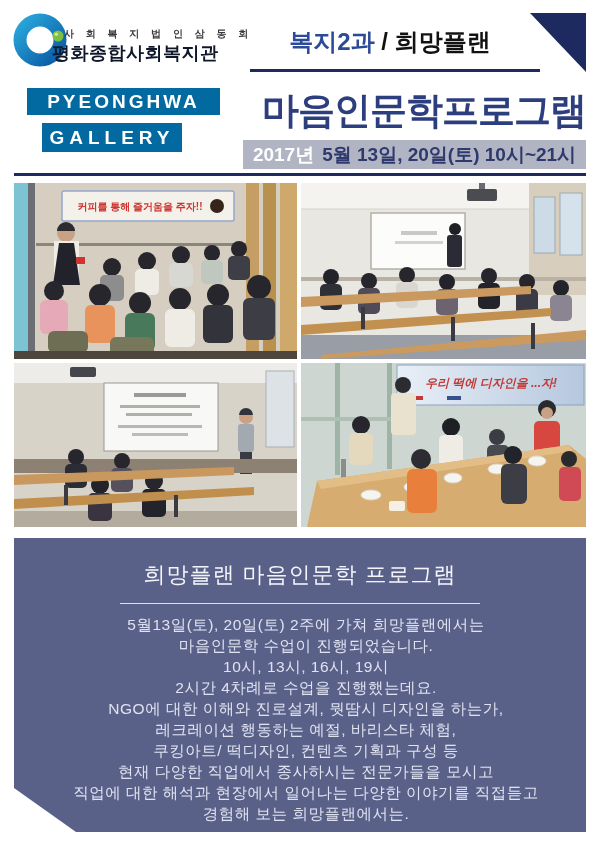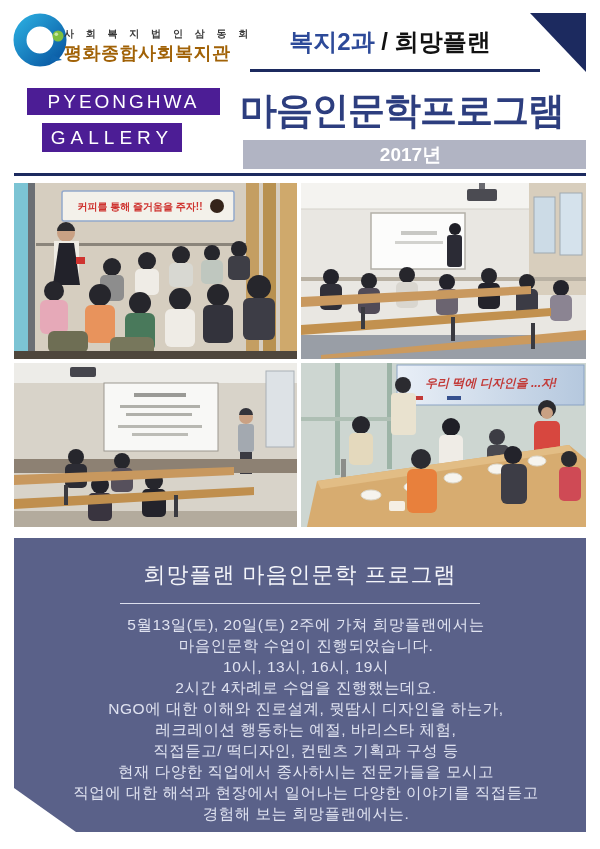--- a/index.html
+++ b/index.html
@@ -2,33 +2,33 @@
 <html><head>
 <meta charset="utf-8">
 <style>
   html,body{margin:0;padding:0;background:#ffffff;}
   body{width:600px;height:849px;font-family:"Liberation Sans", sans-serif;}
   .page{position:relative;width:600px;height:849px;background:#ffffff;overflow:hidden;}
 
   
   .logo{position:absolute;left:12px;top:10px;width:60px;height:62px;}
   .assoc{position:absolute;left:64px;top:27px;font-size:10px;letter-spacing:4.5px;color:#3a3a3a;font-weight:bold;white-space:nowrap;}
-  .orgname{position:absolute;left:64px;top:41px;font-size:18px;font-weight:bold;color:#a16207;letter-spacing:0.5px;white-space:nowrap;}
+  .orgname{position:absolute;left:52px;top:41px;font-size:18px;font-weight:bold;color:#0f172a;letter-spacing:0.5px;white-space:nowrap;}
 
   .dept-line{position:absolute;left:245px;top:26px;width:290px;text-align:center;font-size:24px;font-weight:bold;white-space:nowrap;}
   .dept-line .dept{color:#2d4a99;}
   .dept-line .rest{color:#121212;}
   .dept-underline{position:absolute;left:250px;top:69px;width:290px;height:3px;background:#1c2a5f;}
   .corner-triangle{position:absolute;left:530px;top:13px;width:0;height:0;border-top:59px solid #1c2a5f;border-left:56px solid transparent;}
 
-  .pg-box{position:absolute;background:#4c1d95;color:#ffffff;display:flex;align-items:center;justify-content:center;font-weight:normal;}
+  .pg-box{position:absolute;background:#0369a1;color:#ffffff;display:flex;align-items:center;justify-content:center;font-weight:bold;}
   .pg1{left:27px;top:88px;width:193px;height:27px;font-size:19px;letter-spacing:3px;}
   .pg2{left:42px;top:123px;width:140px;height:29px;font-size:19px;letter-spacing:5px;}
 
-  .program-title{position:absolute;left:240px;top:86px;width:346px;text-align:left;font-size:37px;font-weight:800;color:#2d3e7f;letter-spacing:-1px;white-space:nowrap;}
+  .program-title{position:absolute;left:240px;top:86px;width:346px;text-align:right;font-size:37px;font-weight:800;color:#2d3e7f;letter-spacing:-1px;white-space:nowrap;}
   .date-bar{position:absolute;left:243px;top:140px;width:343px;height:29px;background:#b1b4c3;display:flex;align-items:center;justify-content:center;font-size:19px;font-weight:bold;white-space:nowrap;}
   .date-bar .y{color:#ffffff;margin-right:8px;}
   .date-bar .d{color:#2e3a6e;}
   .divider{position:absolute;left:14px;top:173px;width:572px;height:3px;background:#1c2a5f;}
 
   
   .photos{position:absolute;left:14px;top:183px;width:572px;height:344px;display:grid;grid-template-columns:283px 285px;grid-template-rows:176px 164px;gap:4px;}
   .photo{overflow:hidden;background:#8b5cf6;}
   .photo svg{width:100%;height:100%;display:block;}
 
@@ -64,20 +64,21 @@
   </div>
   <div class="dept-underline"></div>
   <div class="corner-triangle"></div>
 
   <div class="pg-box pg1">PYEONGHWA</div>
   <div class="pg-box pg2">GALLERY</div>
 
   <div class="program-title">마음인문학프로그램</div>
   <div class="date-bar">
     <span class="y">2017년</span>
+    <span class="d">5월 13일, 20일(토) 10시~21시</span>
   </div>
   <div class="divider"></div>
 
   <div class="photos">
 
     <div class="photo">
       <svg viewBox="0 0 283 176" preserveAspectRatio="none">
         <rect width="283" height="176" fill="#d6cec0"></rect>
         <rect x="0" y="0" width="14" height="176" fill="#7cc4d4"></rect>
         <rect x="14" y="0" width="7" height="176" fill="#6b6f74"></rect>
@@ -244,19 +245,19 @@
 
   <div class="summary">
     <h2>희망플랜 마음인문학 프로그램</h2>
     <div class="hr"></div>
     <div class="s-line">5월13일(토), 20일(토) 2주에 가쳐 희망플랜에서는</div>
     <div class="s-line">마음인문학 수업이 진행되었습니다.</div>
     <div class="s-line">10시, 13시, 16시, 19시</div>
     <div class="s-line">2시간 4차례로 수업을 진행했는데요.</div>
     <div class="s-line">NGO에 대한 이해와 진로설계, 뭣땀시 디자인을 하는가,</div>
     <div class="s-line">레크레이션 행동하는 예절, 바리스타 체험,</div>
-    <div class="s-line">직접듣고/ 떡디자인, 컨텐츠 기획과 구성 등</div>
+    <div class="s-line">쿠킹아트/ 떡디자인, 컨텐츠 기획과 구성 등</div>
     <div class="s-line">현재 다양한 직업에서 종사하시는 전문가들을 모시고</div>
     <div class="s-line">직업에 대한 해석과 현장에서 일어나는 다양한 이야기를 직접듣고</div>
     <div class="s-line">경험해 보는 희망플랜에서는.</div>
   </div>
 
 </div>
 
 </body></html>

